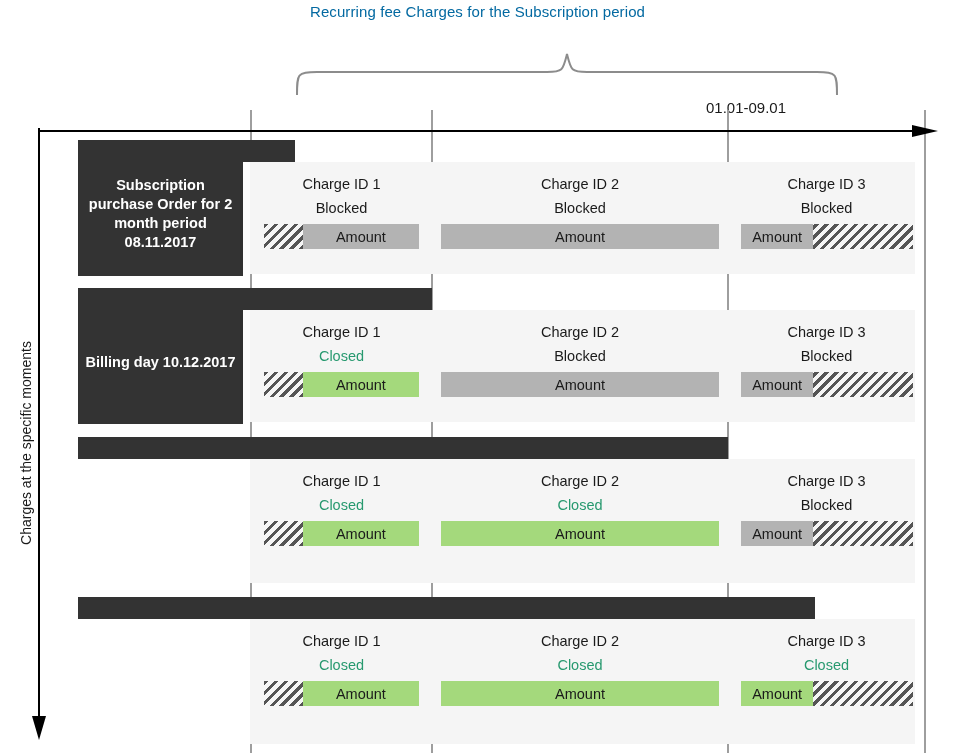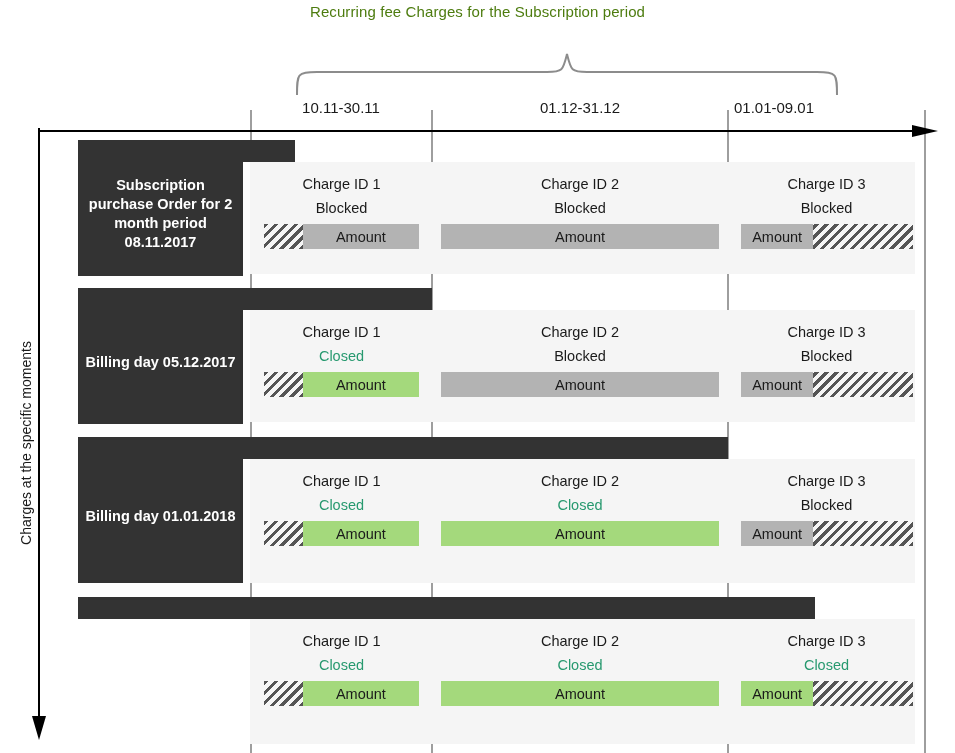--- a/index.html
+++ b/index.html
@@ -20,21 +20,21 @@
   }
 
   
   .top-title {
     position: absolute;
     left: 0;
     top: 3px;
     width: 955px;
     text-align: center;
     font-size: 15px;
-    color: #4d7c0f;
+    color: #0369a1;
     letter-spacing: 0.1px;
   }
 
   
   .brace-svg {
     position: absolute;
     left: 295px;
     top: 40px;
     width: 545px;
     height: 55px;
@@ -44,21 +44,21 @@
   .period-label {
     position: absolute;
     top: 99px;
     font-size: 15px;
     text-align: center;
     color: #1a1a1a;
     white-space: nowrap;
   }
   .period-1 { left: 250px; width: 182px; }
   .period-2 { left: 432px; width: 296px; }
-  .period-3 { left: 700px; width: 148px; }
+  .period-3 { left: 672px; width: 148px; }
 
   
   .h-axis {
     position: absolute;
     left: 38px;
     top: 125px;
     width: 900px;
     height: 14px;
   }
 
@@ -178,22 +178,20 @@
 
 <div id="canvas">
 
   <div class="top-title">Recurring fee Charges for the Subscription period</div>
 
   <svg class="brace-svg" viewBox="0 0 545 55" preserveAspectRatio="none">
     <path d="M2,55 C2,34 2,32 22,32 L252,32 C268,32 268,30 272,14
              C276,30 276,32 292,32 L522,32 C542,32 542,34 542,55" fill="none" stroke="#8c8c8c" stroke-width="2"></path>
   </svg>
 
-  <div class="period-label period-1">10.11-30.11</div>
-  <div class="period-label period-2">01.12-31.12</div>
   <div class="period-label period-3">01.01-09.01</div>
 
   <div class="col-divider" style="left:250px;"></div>
   <div class="col-divider" style="left:431px;"></div>
   <div class="col-divider" style="left:727px;"></div>
   <div class="col-divider" style="left:924px;"></div>
 
   <svg class="h-axis" viewBox="0 0 900 14">
     <line x1="0" y1="6" x2="878" y2="6" stroke="#000000" stroke-width="2"></line>
     <polygon points="874,0 900,6 874,12" fill="#000000"></polygon>
@@ -230,21 +228,21 @@
           <div class="cell-status status-blocked" style="margin-top: 8px;">Blocked</div>
           <div class="amount-bar" style="width: 172px; margin-left: 12px;">
             <div class="seg-fill fill-gray" style="width: 42%;">Amount</div>
             <div class="seg-hatch" style="width: 58%;"></div>
           </div>
         </div>
       </div>
       <div class="row" style="top: 288px; height: 134px;">
         <div class="row-bar" style="width: 354px; top: 0px;"></div>
         <div class="row-panel" style="height: 112px;"></div>
-        <div class="row-box" style="height: 124px;">Billing day 05.12.2017</div>
+        <div class="row-box" style="height: 124px;">Billing day 10.12.2017</div>
         <div class="cell" style="left: 252px; top: 36px; width: 179px;">
           <div class="cell-title">Charge ID 1</div>
           <div class="cell-status status-closed" style="margin-top: 8px;">Closed</div>
           <div class="amount-bar" style="width: 155px; margin-left: 12px;">
             <div class="seg-hatch" style="width: 25%;"></div>
             <div class="seg-fill fill-green" style="width: 75%;">Amount</div>
           </div>
         </div>
         <div class="cell" style="left: 433px; top: 36px; width: 294px;">
           <div class="cell-title">Charge ID 2</div>
@@ -258,21 +256,20 @@
           <div class="cell-status status-blocked" style="margin-top: 8px;">Blocked</div>
           <div class="amount-bar" style="width: 172px; margin-left: 12px;">
             <div class="seg-fill fill-gray" style="width: 42%;">Amount</div>
             <div class="seg-hatch" style="width: 58%;"></div>
           </div>
         </div>
       </div>
       <div class="row" style="top: 437px; height: 146px;">
         <div class="row-bar" style="width: 650px; top: 0px;"></div>
         <div class="row-panel" style="height: 124px;"></div>
-        <div class="row-box" style="height: 134px;">Billing day 01.01.2018</div>
         <div class="cell" style="left: 252px; top: 36px; width: 179px;">
           <div class="cell-title">Charge ID 1</div>
           <div class="cell-status status-closed" style="margin-top: 8px;">Closed</div>
           <div class="amount-bar" style="width: 155px; margin-left: 12px;">
             <div class="seg-hatch" style="width: 25%;"></div>
             <div class="seg-fill fill-green" style="width: 75%;">Amount</div>
           </div>
         </div>
         <div class="cell" style="left: 433px; top: 36px; width: 294px;">
           <div class="cell-title">Charge ID 2</div>

